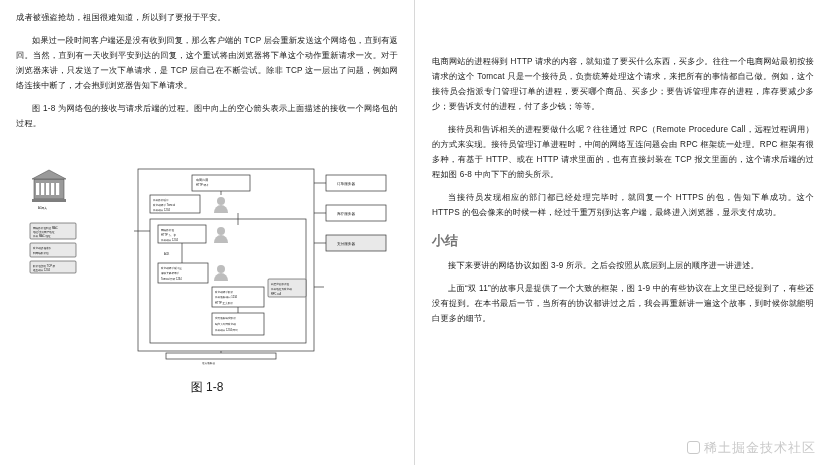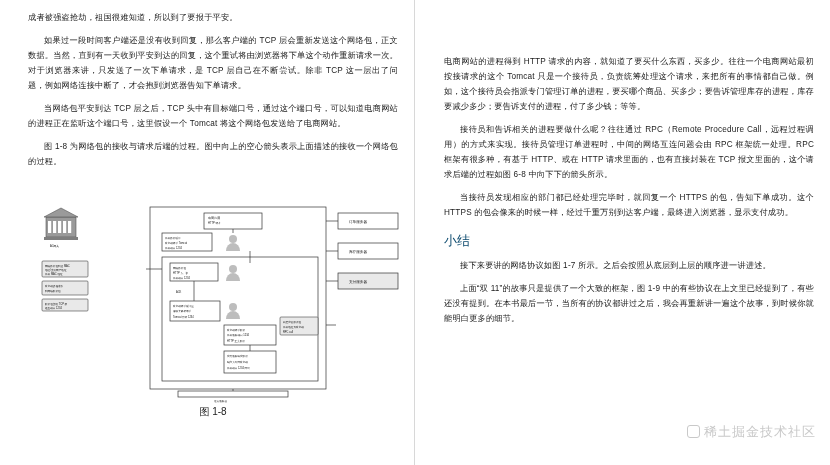--- a/index.html
+++ b/index.html
@@ -12,21 +12,21 @@
   }
   #page {
     position: relative;
     width: 830px; height: 465px;
     background: #ffffff;
   }
   .col {
     position: absolute;
     top: 0;
     height: 465px;
-    padding: 10px 16px 0 28px;
+    padding: 10px 16px 0 16px;
   }
   .col-left { left: 0; width: 414px; }
   .col-right { left: 416px; width: 414px; margin-top: 44px; }
   .divider {
     position: absolute;
     left: 414px; top: 0;
     width: 1px; height: 465px;
     background: #d8d8d8;
   }
   p.body {
@@ -34,28 +34,28 @@
     font-size: 8.2px;
     line-height: 15px;
     color: #1b1b1b;
     text-align: justify;
     letter-spacing: 0.2px;
   }
   p.indent { text-indent: 16px; }
   h2.section {
     margin: 12px 0 8px 0;
     font-size: 13px;
-    font-weight: normal;
-    color: #0c4a6e;
+    font-weight: bold;
+    color: #737373;
   }
   .figcaption {
-    font-size: 10px;
+    font-size: 12px;
     color: #1b1b1b;
     text-align: center;
-    margin-top: 2px;
+    margin-top: 14px;
   }
   .fig-wrap {
     position: relative;
     width: 100%;
     height: 230px;
     margin-top: 4px;
   }
   
   svg.diagram { display:block; }
   .dbox {
@@ -64,21 +64,21 @@
     stroke-width: 0.7;
   }
   .dline { stroke: #333333; stroke-width: 0.7; fill: none; }
   .dtext { font-family: "Liberation Sans", sans-serif; font-size: 3.1px; fill: #111; }
   .dtext-s { font-family: "Liberation Sans", sans-serif; font-size: 2.6px; fill: #111; }
   .dtext-m { font-family: "Liberation Sans", sans-serif; font-size: 3.6px; fill: #111; }
   .grayfill { fill: #e9e9e9; stroke:#444; stroke-width:0.6; }
   .person { fill: #bdbdbd; }
   .watermark {
     position: absolute;
-    right: 14px; bottom: 24px;
+    right: 14px; bottom: 8px;
     font-size: 13px;
     color: #c9c9c9;
     letter-spacing: 1px;
   }
   .wm-icon {
     display: inline-block;
     width: 13px; height: 13px;
     border: 1.5px solid #c9c9c9;
     border-radius: 3px;
     margin-right: 4px;
@@ -88,22 +88,21 @@
 </style>
 </head>
 <body>
 
 <div id="page">
 
   <div class="divider"></div>
 
   <div class="col col-left">
     <p class="body">成者被强盗抢劫，祖国很难知道，所以到了要报于平安。</p>
-    <p class="body indent">如果过一段时间客户端还是没有收到回复，那么客户端的 TCP 层会重新发送这个网络包，正文数据。当然，直到有一天收到平安到达的回复，这个重试将由浏览器将下单这个动作重新请求一次。对于浏览器来讲，只发送了一次下单请求，是 TCP 层自己在不断尝试。除非 TCP 这一层出了问题，例如网络连接中断了，才会抱到浏览器告知下单请求。</p>
-    <p class="body indent">当网络包平安到达 TCP 层之后，TCP 头中有目标端口号，通过这个端口号，可以知道电商网站的进程正在监听这个端口号，这里假设一个 Tomcat 将这个网络包发送给了电商网站。</p>
+    <p class="body indent">如果过一段时间客户端还是没有收到回复，那么客户端的 TCP 层会重新发送这个网络包，直到有返回。当然，直到有一天收到平安到达的回复，这个重试将由浏览器将下单这个动作重新请求一次。对于浏览器来讲，只发送了一次下单请求，是 TCP 层自己在不断尝试。除非 TCP 这一层出了问题，例如网络连接中断了，才会抱到浏览器告知下单请求。</p>
     <p class="body indent">图 1-8 为网络包的接收与请求后端的过程。图中向上的空心箭头表示上面描述的接收一个网络包的过程。</p>
 
     <div class="fig-wrap">
       <svg class="diagram" viewBox="0 0 382 226" width="382" height="226">
 
         <g>
           <rect x="18" y="40" width="30" height="20" fill="#9a9a9a" stroke="#555" stroke-width="0.6"></rect>
           <rect x="20" y="44" width="3.2" height="12" fill="#ffffff"></rect>
           <rect x="25" y="44" width="3.2" height="12" fill="#ffffff"></rect>
           <rect x="30" y="44" width="3.2" height="12" fill="#ffffff"></rect>
@@ -234,21 +233,21 @@
     </div>
   </div>
 
   <div class="col col-right">
     <p class="body">电商网站的进程得到 HTTP 请求的内容，就知道了要买什么东西，买多少。往往一个电商网站最初按接请求的这个 Tomcat 只是一个接待员，负责统筹处理这个请求，来把所有的事情都自己做。例如，这个接待员会指派专门管理订单的进程，要买哪个商品、买多少；要告诉管理库存的进程，库存要减少多少；要告诉支付的进程，付了多少钱；等等。</p>
     <p class="body indent">接待员和告诉相关的进程要做什么呢？往往通过 RPC（Remote Procedure Call，远程过程调用）的方式来实现。接待员管理订单进程时，中间的网络互连问题会由 RPC 框架统一处理。RPC 框架有很多种，有基于 HTTP、或在 HTTP 请求里面的，也有直接封装在 TCP 报文里面的，这个请求后端的过程如图 6-8 中向下下的箭头所示。</p>
     <p class="body indent">当接待员发现相应的部门都已经处理完毕时，就回复一个 HTTPS 的包，告知下单成功。这个 HTTPS 的包会像来的时候一样，经过千重万别到达客户端，最终进入浏览器，显示支付成功。</p>
 
     <h2 class="section">小结</h2>
 
-    <p class="body indent">接下来要讲的网络协议如图 1-7 所示。之后会按照从底层到上层的顺序进一讲进述。</p>
+    <p class="body indent">接下来要讲的网络协议如图 3-9 所示。之后会按照从底层到上层的顺序进一讲进述。</p>
     <p class="body indent">上面“双 11”的故事只是提供了一个大致的框架，图 1-9 中的有些协议在上文里已经提到了，有些还没有提到。在本书最后一节，当所有的协议都讲过之后，我会再重新讲一遍这个故事，到时候你就能明白更多的细节。</p>
   </div>
 
   <div class="watermark">
     <span class="wm-icon"></span><span>稀土掘金技术社区</span>
   </div>
 
 </div>
 
 </body></html>

